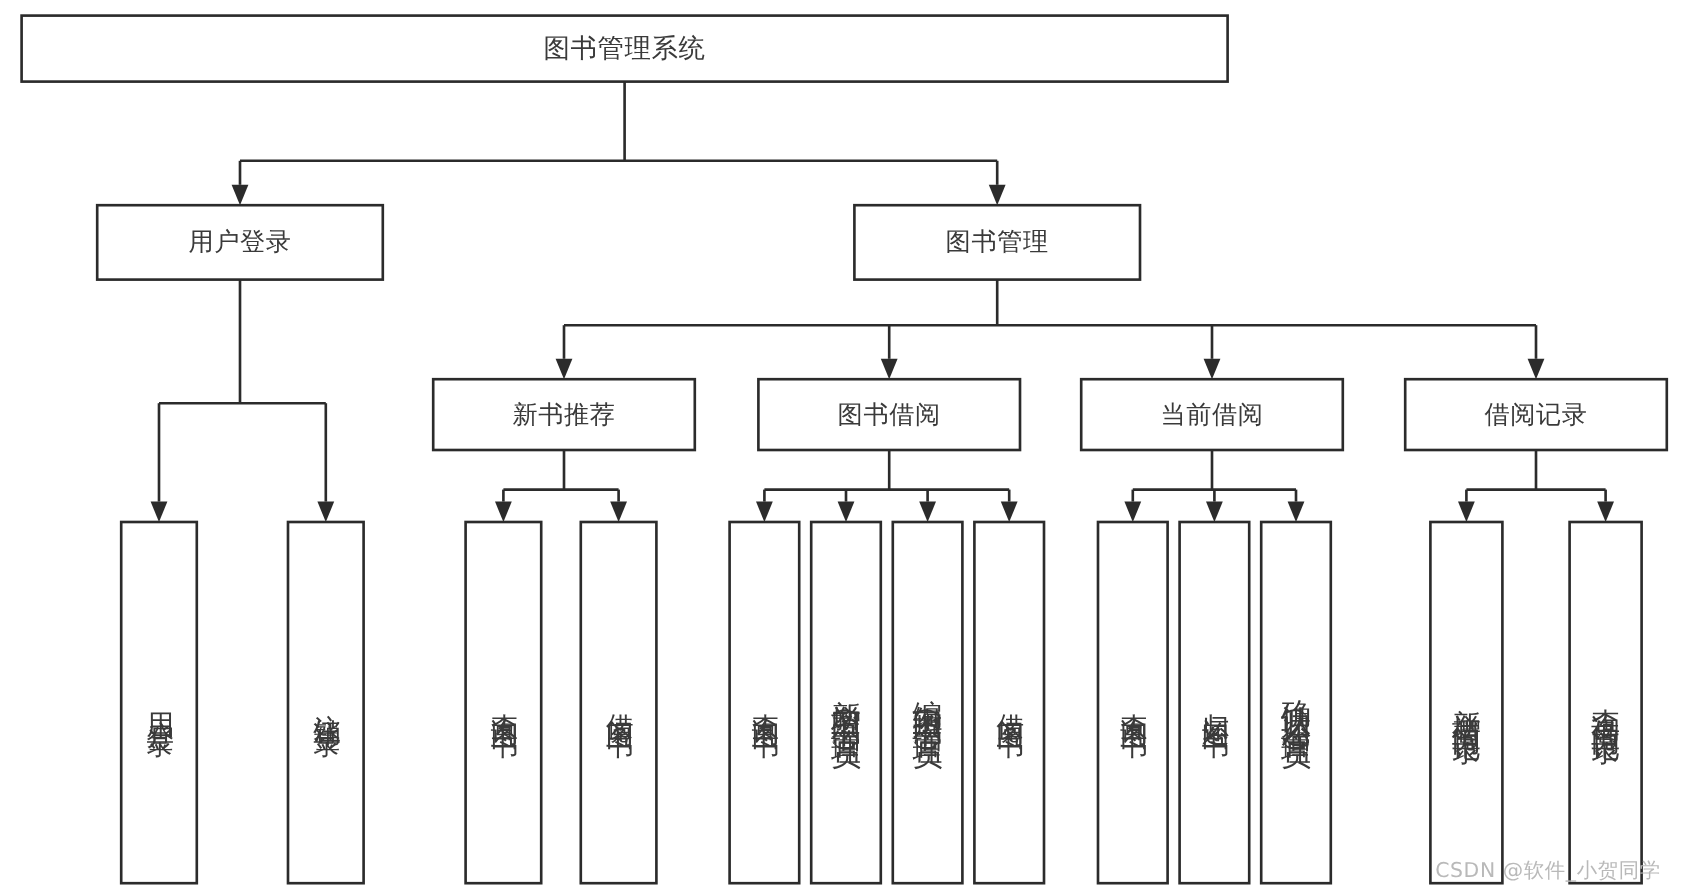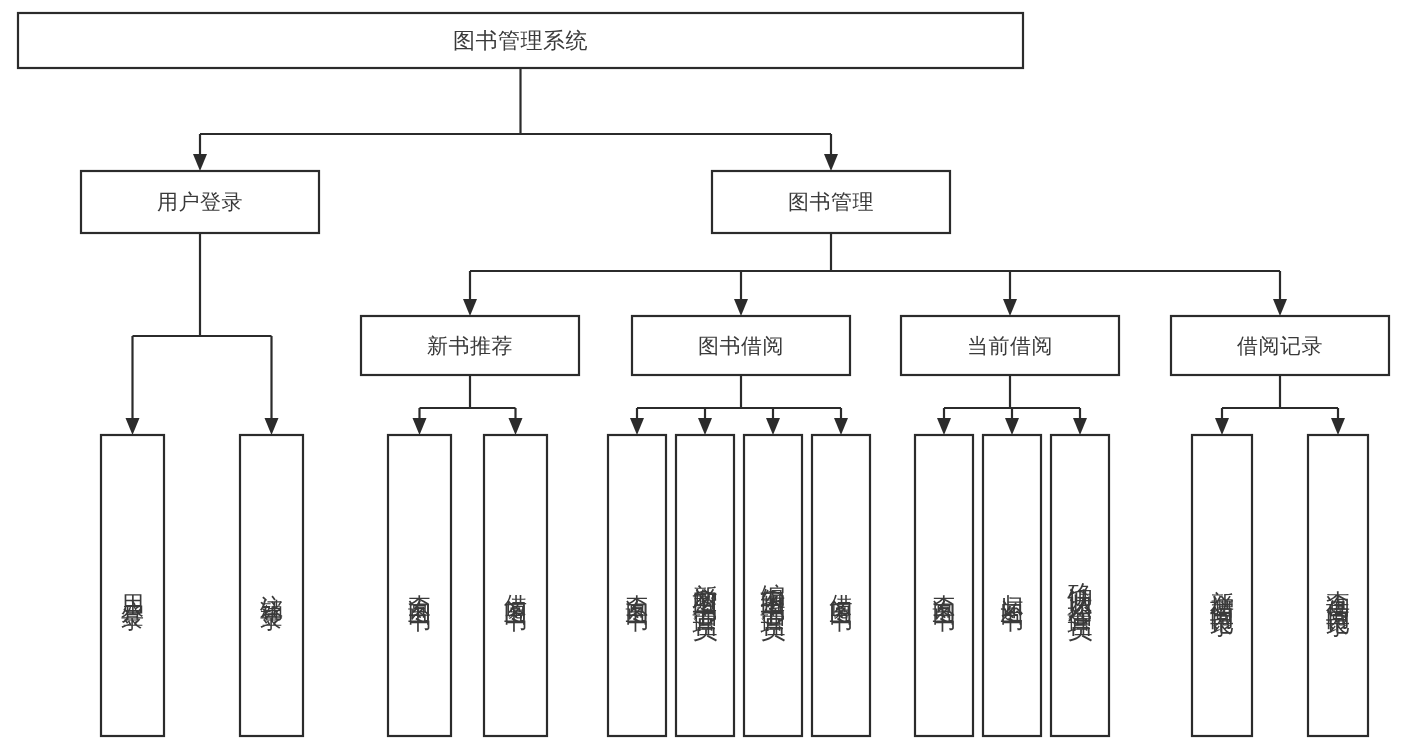--- a/index.html
+++ b/index.html
@@ -218,14 +218,15 @@
       <div class="vlabel" style="left: 676px; top: 435px; width: 58px; height: 301px; font-size: 25px;">新增图书（管理员）</div>
       <div class="vlabel" style="left: 744px; top: 435px; width: 58px; height: 301px; font-size: 25px;">编辑图书（管理员）</div>
       <div class="vlabel" style="left: 812px; top: 435px; width: 58px; height: 301px; font-size: 23px;">借阅图书</div>
       <div class="vlabel" style="left: 915px; top: 435px; width: 58px; height: 301px; font-size: 23px;">查询图书</div>
       <div class="vlabel" style="left: 983px; top: 435px; width: 58px; height: 301px; font-size: 23px;">归还图书</div>
       <div class="vlabel" style="left: 1051px; top: 435px; width: 58px; height: 301px; font-size: 25px;">确认归还（管理员）</div>
       <div class="vlabel" style="left: 1192px; top: 435px; width: 60px; height: 301px; font-size: 24px;">新增借阅记录</div>
       <div class="vlabel" style="left: 1308px; top: 435px; width: 60px; height: 301px; font-size: 24px;">查询借阅记录</div>
     </div>
 
+  <div class="watermark" style="left: 1196px; top: 714px;">CSDN @软件_小贺同学</div>
 
 </div>
 
 </body></html>

